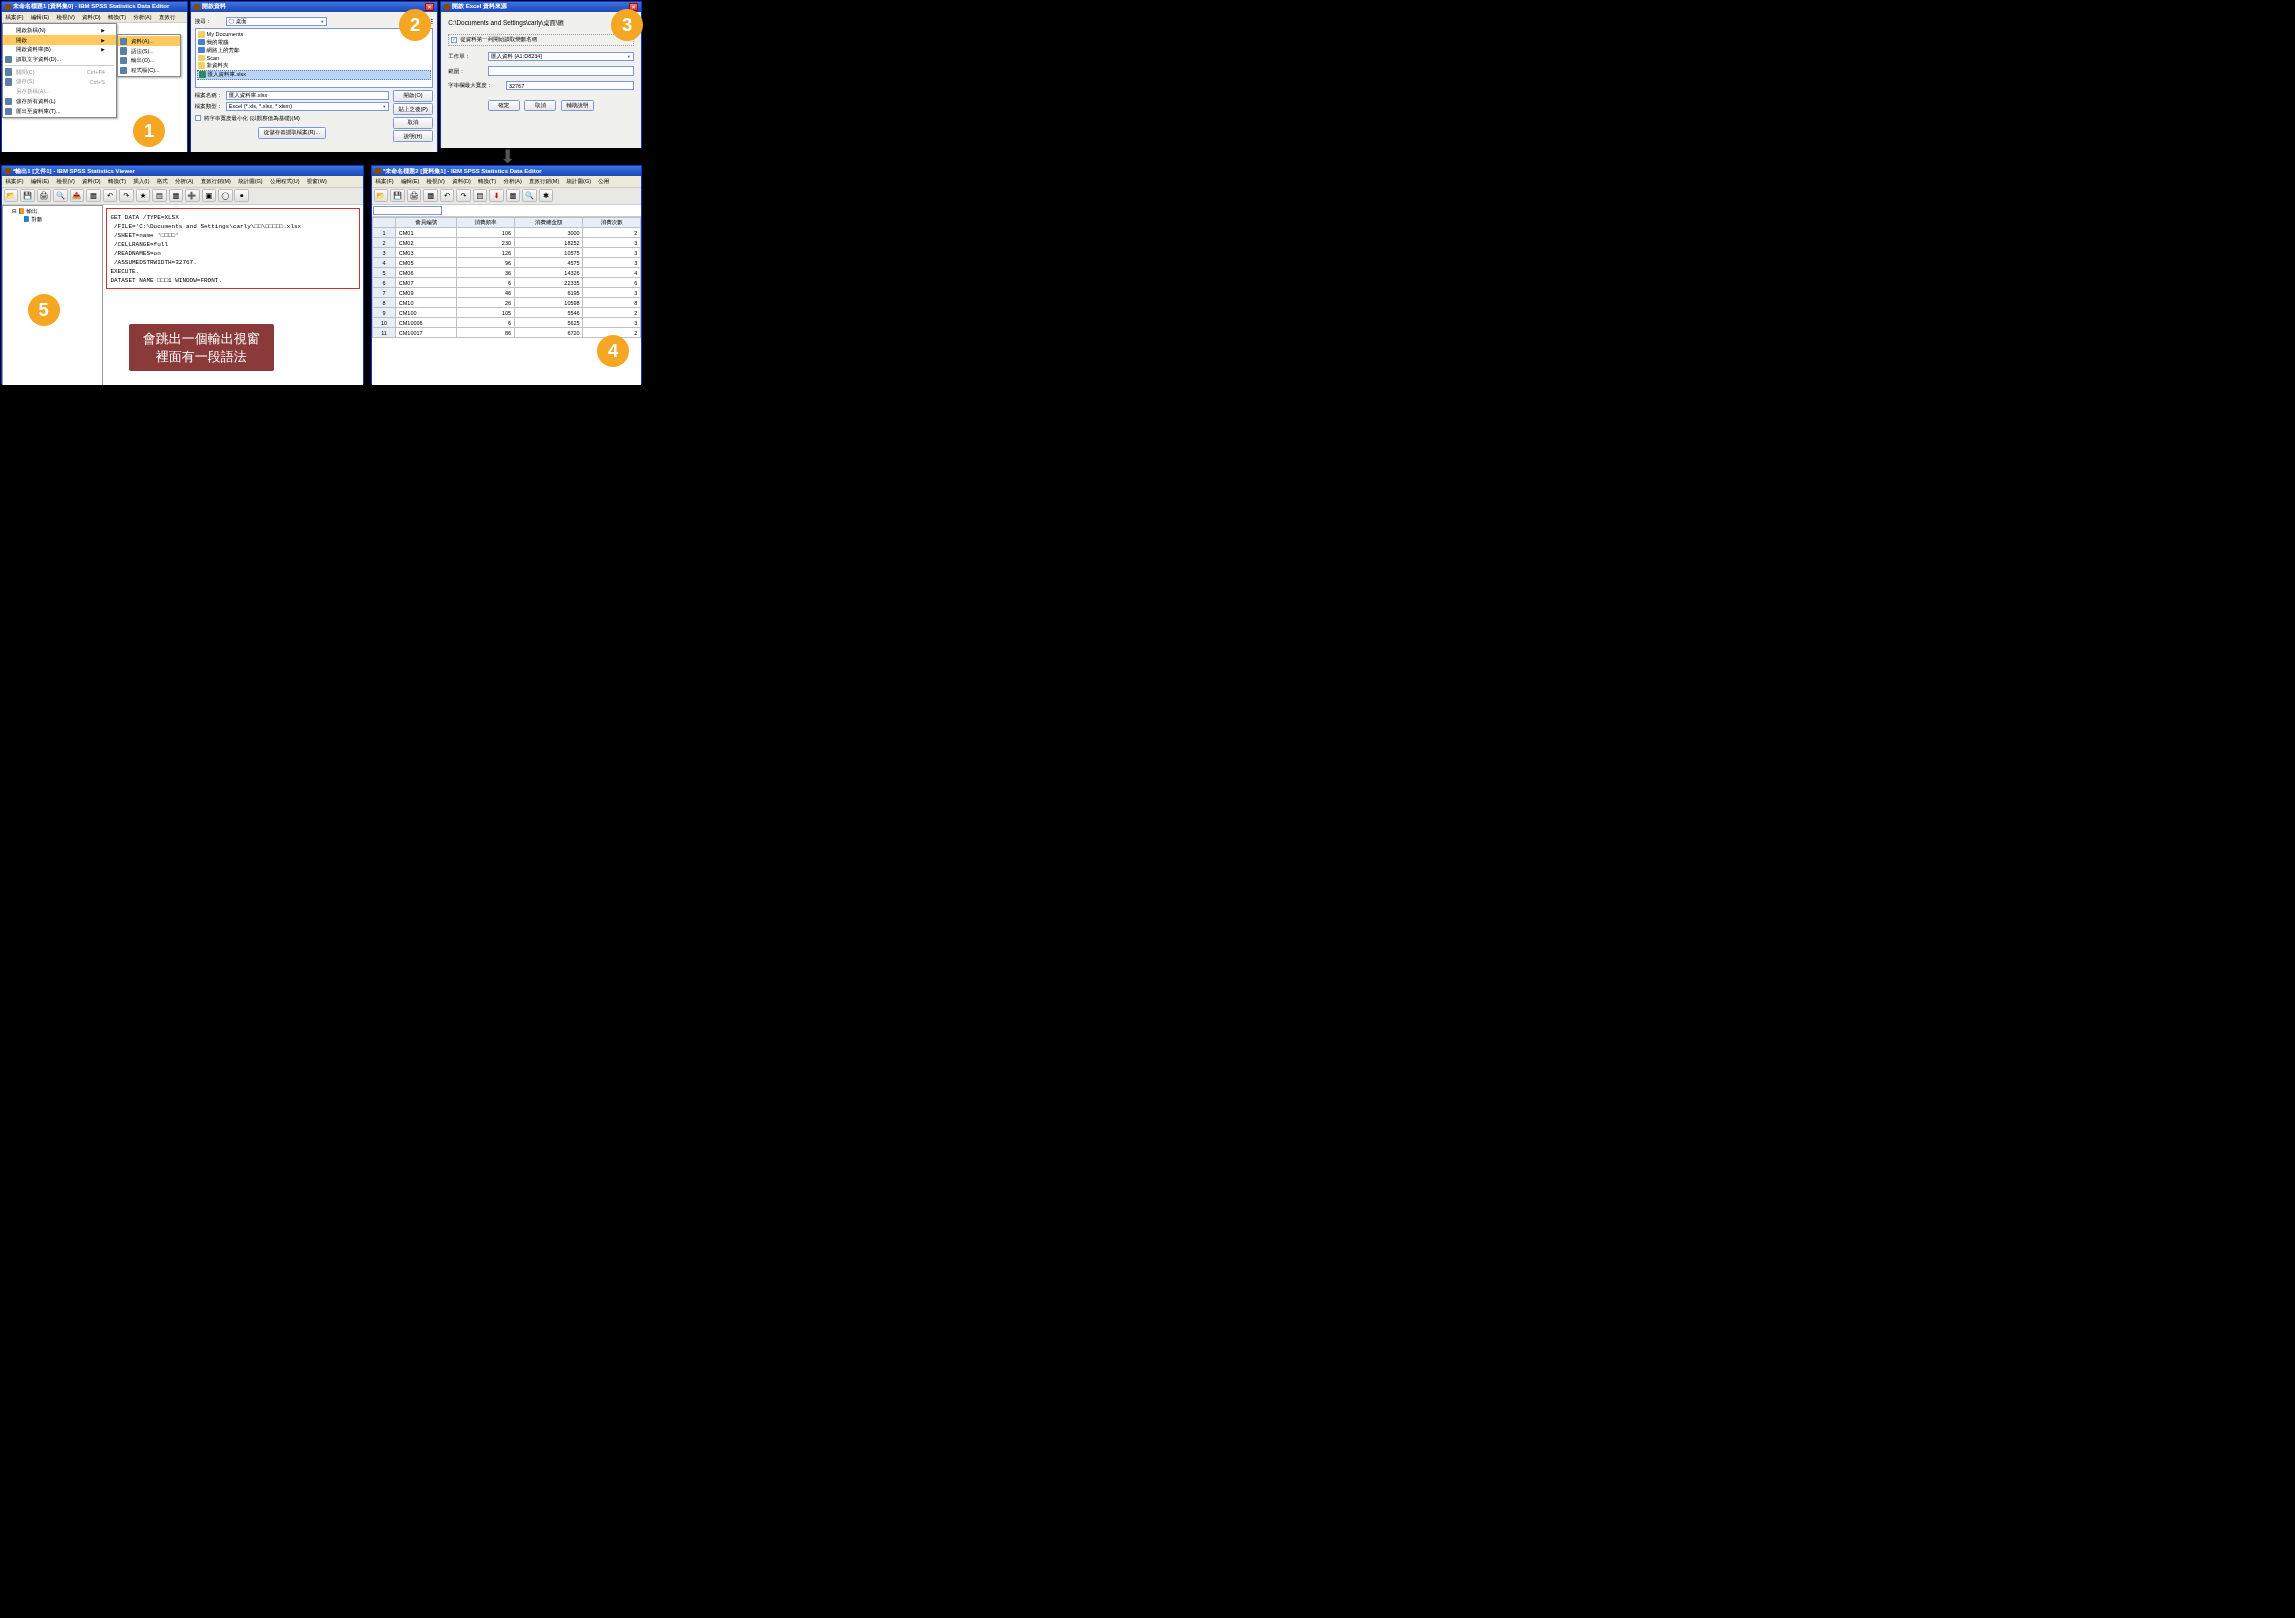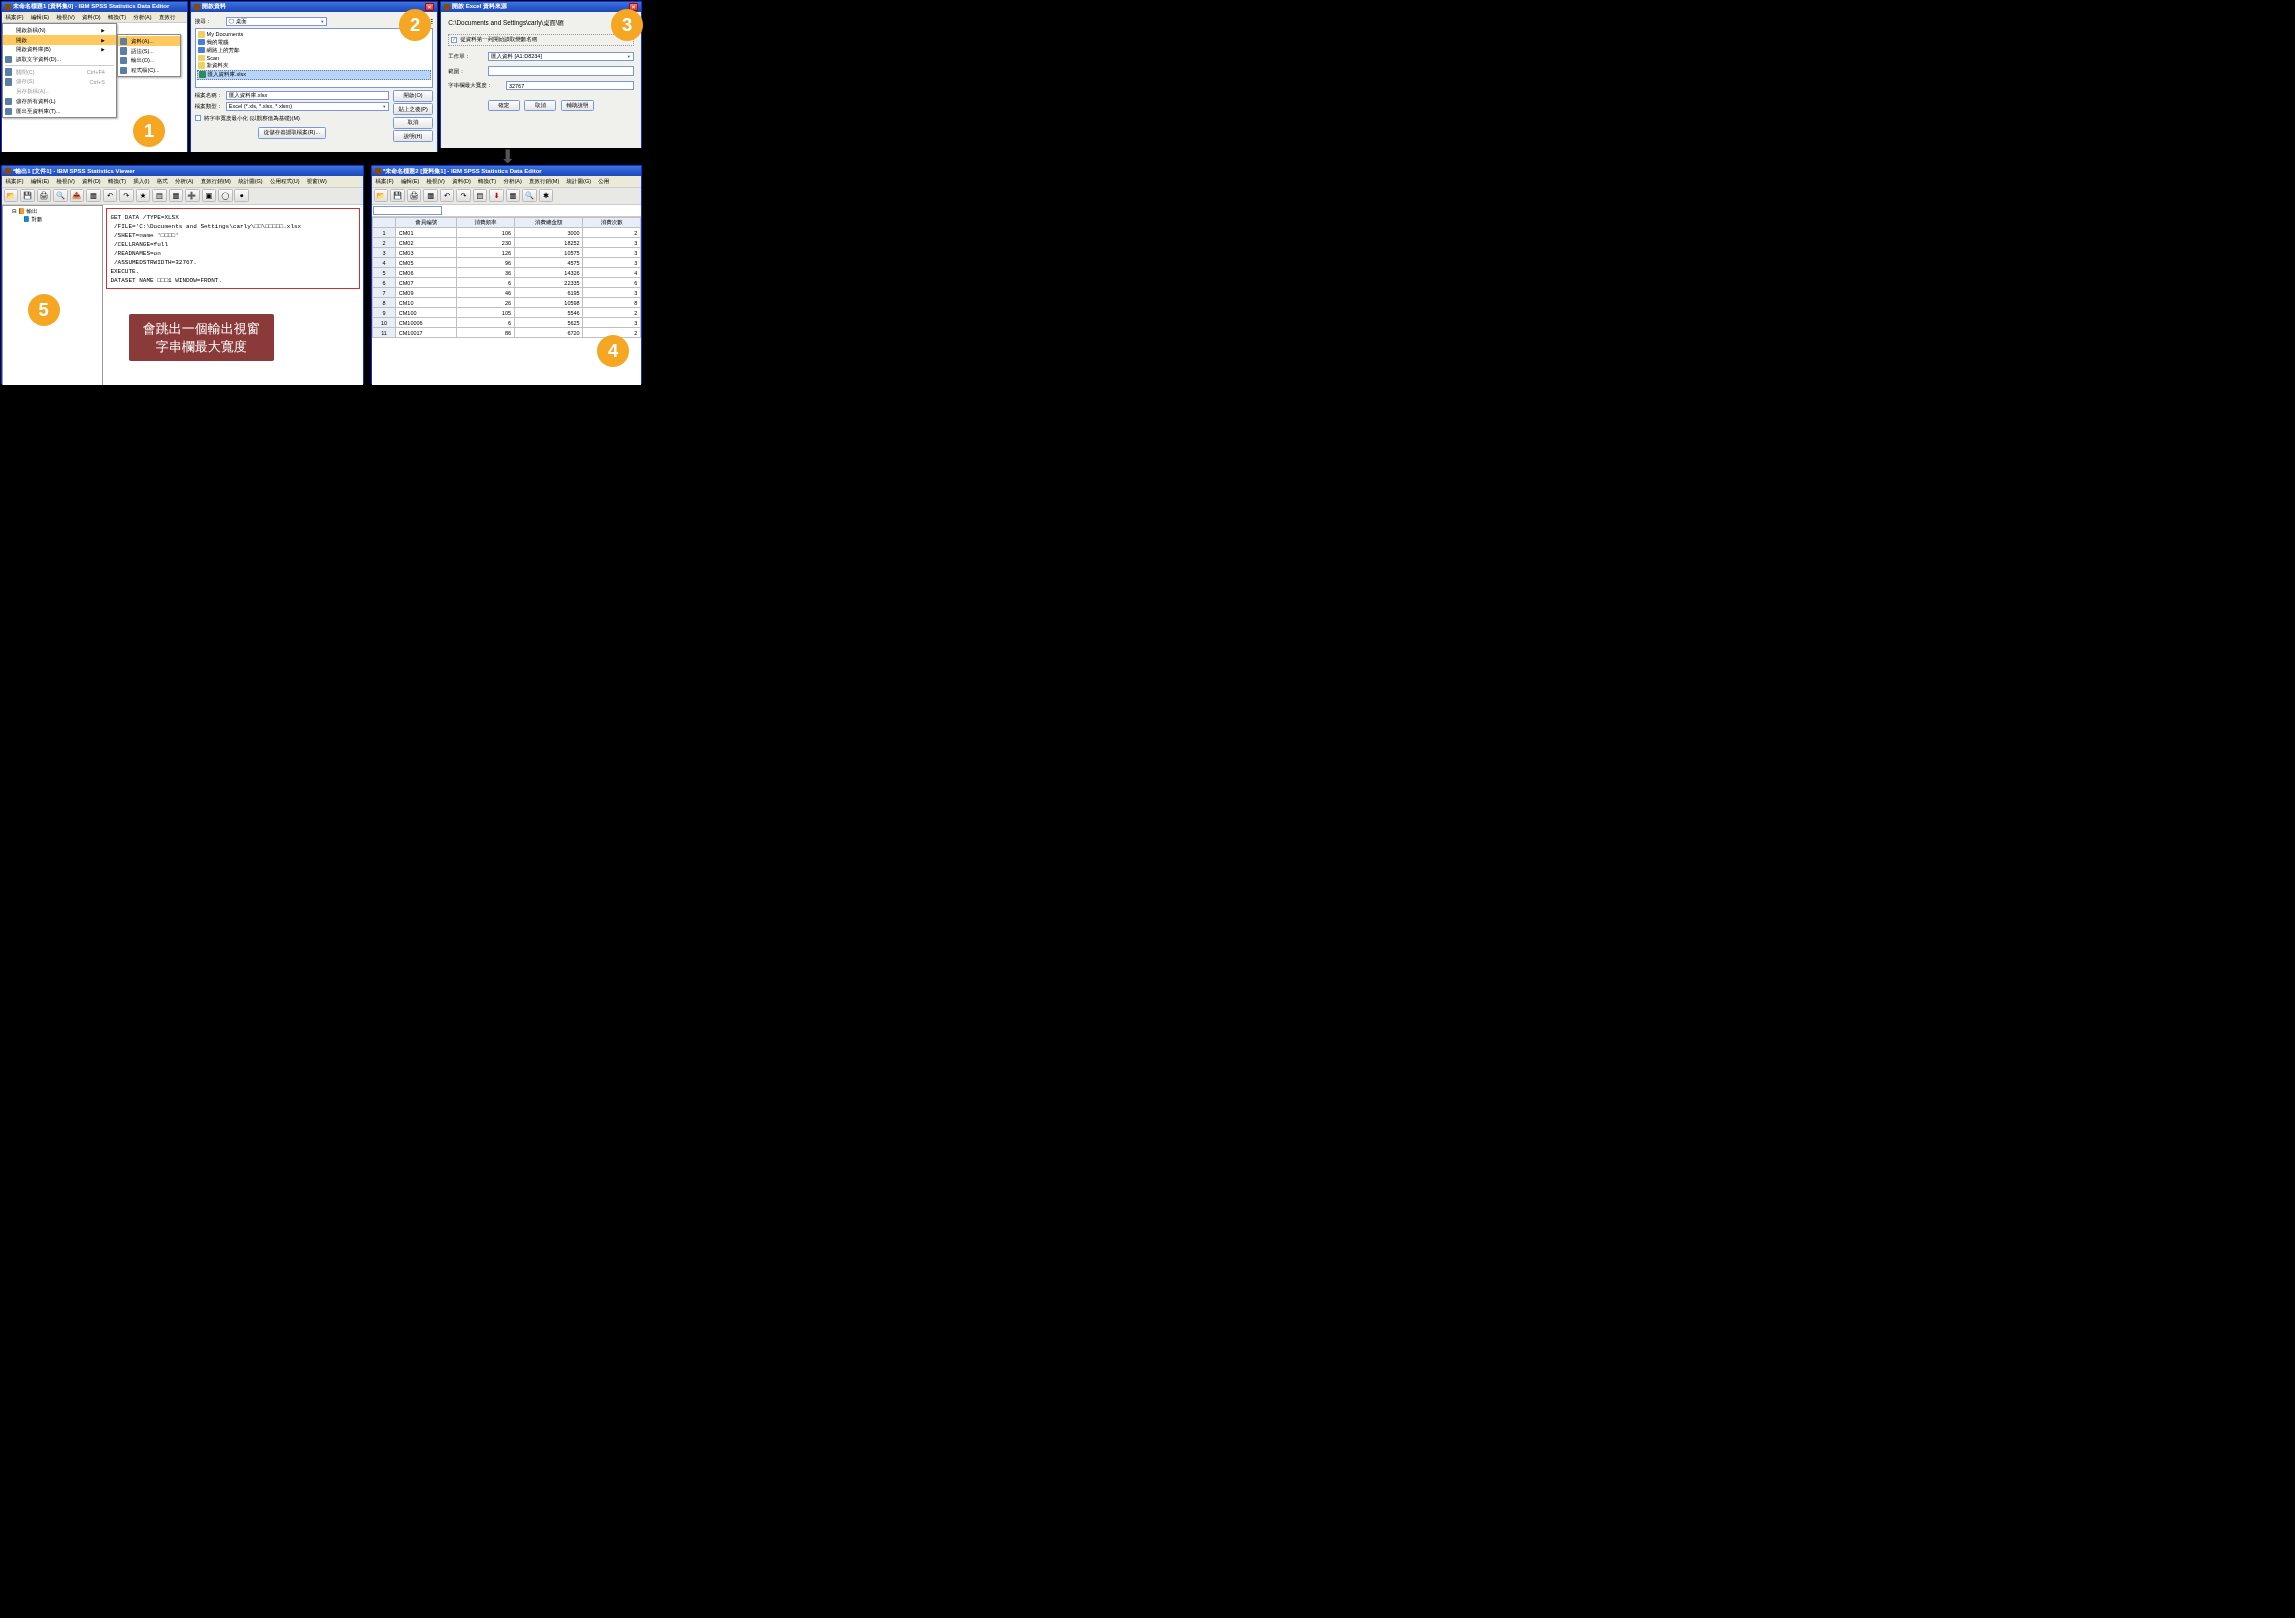--- a/index.html
+++ b/index.html
@@ -298,23 +298,23 @@
  /CELLRANGE=full
  /READNAMES=on
  /ASSUMEDSTRWIDTH=32767.
 EXECUTE.
 DATASET NAME □□□1 WINDOW=FRONT.</div>
     </div>
   </div>
 </div>
 <div class="badge" style="left:27.5px; top:294px;">5</div>
 
-<div class="annotation" style="left:129px; top:314px;">
+<div class="annotation" style="left:129px; top:324px;">
   <div>會跳出一個輸出視窗</div>
-  <div>字串欄最大寬度</div>
+  <div>裡面有一段語法</div>
 </div>
 
 <div class="window" style="left:371px; top:165px; width:271px; height:219px;">
   <div class="titlebar">
     <span style="display:flex;align-items:center;">
         <span class="ticon"></span>
         <span>*未命名標題2 [資料集1] - IBM SPSS Statistics Data Editor</span>
       </span>
   </div>
   <div class="menubar" id="p4menu">

